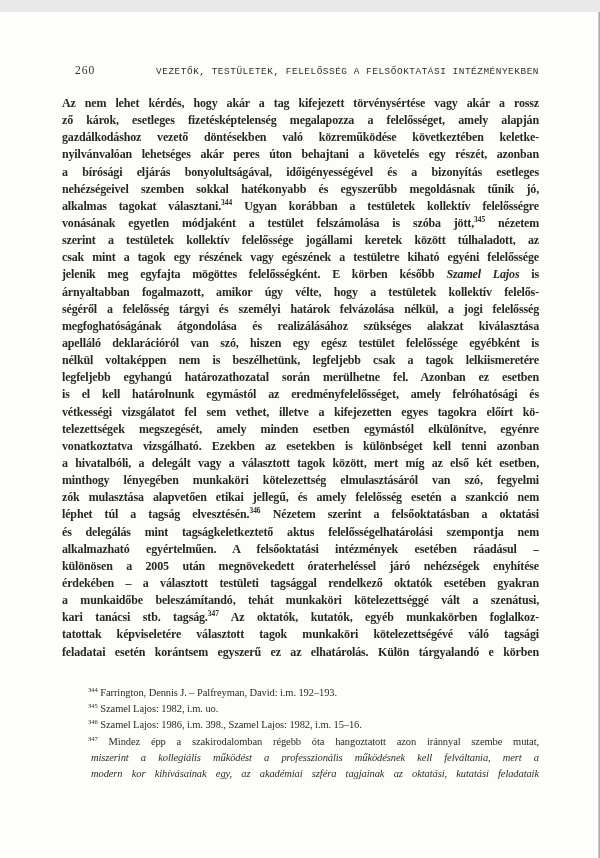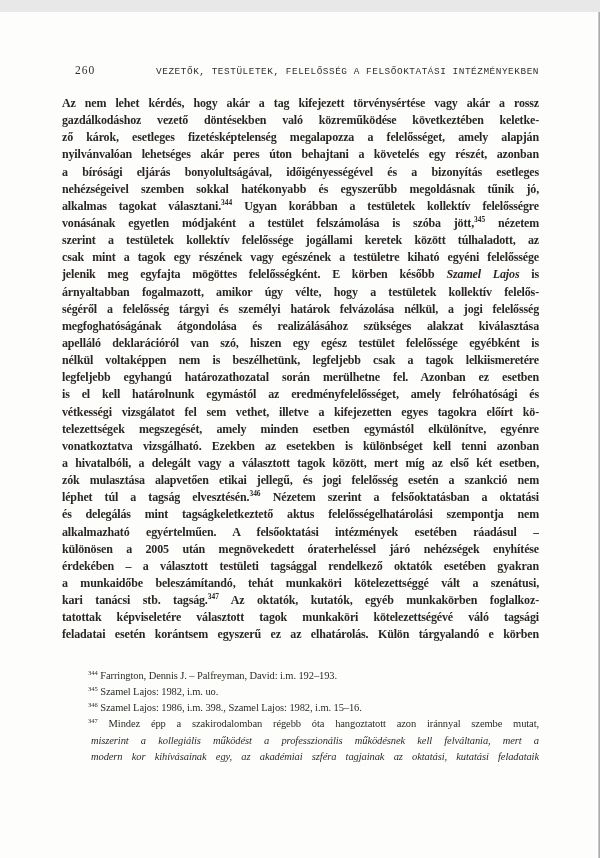--- a/index.html
+++ b/index.html
@@ -82,42 +82,43 @@
 <div class="page">
   <div class="edge"></div>
 
   <header class="running-head">
     <span class="pagenum">260</span>
     <span class="title">VEZETŐK, TESTÜLETEK, FELELŐSSÉG A FELSŐOKTATÁSI INTÉZMÉNYEKBEN</span>
   </header>
 
   <main class="bodytext" id="body-lines">
       <div class="bline"><span>Az nem lehet kérdés, hogy akár a tag kifejezett törvénysértése vagy akár a rossz</span></div>
+      <div class="bline"><span>ző károk, esetleges fizetésképtelenség megalapozza a felelősséget, amely alapján</span></div>
       <div class="bline"><span>gazdálkodáshoz vezető döntésekben való közreműködése következtében keletke-</span></div>
-      <div class="bline"><span>ző károk, esetleges fizetésképtelenség megalapozza a felelősséget, amely alapján</span></div>
       <div class="bline"><span>nyilvánvalóan lehetséges akár peres úton behajtani a követelés egy részét, azonban</span></div>
       <div class="bline"><span>a bírósági eljárás bonyolultságával, időigényességével és a bizonyítás esetleges</span></div>
       <div class="bline"><span>nehézségeivel szemben sokkal hatékonyabb és egyszerűbb megoldásnak tűnik jó,</span></div>
       <div class="bline"><span>alkalmas tagokat választani.</span><sup class="fnref">344</sup><span> Ugyan korábban a testületek kollektív felelősségre</span></div>
       <div class="bline"><span>vonásának egyetlen módjaként a testület felszámolása is szóba jött,</span><sup class="fnref">345</sup><span> nézetem</span></div>
       <div class="bline"><span>szerint a testületek kollektív felelőssége jogállami keretek között túlhaladott, az</span></div>
       <div class="bline"><span>csak mint a tagok egy részének vagy egészének a testületre kiható egyéni felelőssége</span></div>
       <div class="bline"><span>jelenik meg egyfajta mögöttes felelősségként. E körben később </span><i>Szamel Lajos</i><span> is</span></div>
       <div class="bline"><span>árnyaltabban fogalmazott, amikor úgy vélte, hogy a testületek kollektív felelős-</span></div>
       <div class="bline"><span>ségéről a felelősség tárgyi és személyi határok felvázolása nélkül, a jogi felelősség</span></div>
       <div class="bline"><span>megfoghatóságának átgondolása és realizálásához szükséges alakzat kiválasztása</span></div>
       <div class="bline"><span>apelláló deklarációról van szó, hiszen egy egész testület felelőssége egyébként is</span></div>
       <div class="bline"><span>nélkül voltaképpen nem is beszélhetünk, legfeljebb csak a tagok lelkiismeretére</span></div>
       <div class="bline"><span>legfeljebb egyhangú határozathozatal során merülhetne fel. Azonban ez esetben</span></div>
       <div class="bline"><span>is el kell határolnunk egymástól az eredményfelelősséget, amely felróhatósági és</span></div>
       <div class="bline"><span>vétkességi vizsgálatot fel sem vethet, illetve a kifejezetten egyes tagokra előírt kö-</span></div>
       <div class="bline"><span>telezettségek megszegését, amely minden esetben egymástól elkülönítve, egyénre</span></div>
       <div class="bline"><span>vonatkoztatva vizsgálható. Ezekben az esetekben is különbséget kell tenni azonban</span></div>
       <div class="bline"><span>a hivatalbóli, a delegált vagy a választott tagok között, mert míg az első két esetben,</span></div>
-      <div class="bline"><span>zók mulasztása alapvetően etikai jellegű, és jogi felelősség esetén a szankció nem</span></div>
+      <div class="bline"><span>minthogy lényegében munkaköri kötelezettség elmulasztásáról van szó, fegyelmi</span></div>
+      <div class="bline"><span>zók mulasztása alapvetően etikai jellegű, és amely felelősség esetén a szankció nem</span></div>
       <div class="bline"><span>léphet túl a tagság elvesztésén.</span><sup class="fnref">346</sup><span> Nézetem szerint a felsőoktatásban a oktatási</span></div>
       <div class="bline"><span>és delegálás mint tagságkeletkeztető aktus felelősségelhatárolási szempontja nem</span></div>
       <div class="bline"><span>alkalmazható egyértelműen. A felsőoktatási intézmények esetében ráadásul –</span></div>
       <div class="bline"><span>különösen a 2005 után megnövekedett óraterheléssel járó nehézségek enyhítése</span></div>
       <div class="bline"><span>érdekében – a választott testületi tagsággal rendelkező oktatók esetében gyakran</span></div>
       <div class="bline"><span>a munkaidőbe beleszámítandó, tehát munkaköri kötelezettséggé vált a szenátusi,</span></div>
       <div class="bline"><span>kari tanácsi stb. tagság.</span><sup class="fnref">347</sup><span> Az oktatók, kutatók, egyéb munkakörben foglalkoz-</span></div>
       <div class="bline"><span>tatottak képviseletére választott tagok munkaköri kötelezettségévé váló tagsági</span></div>
       <div class="bline"><span>feladatai esetén korántsem egyszerű ez az elhatárolás. Külön tárgyalandó e körben</span></div>
     </main>

